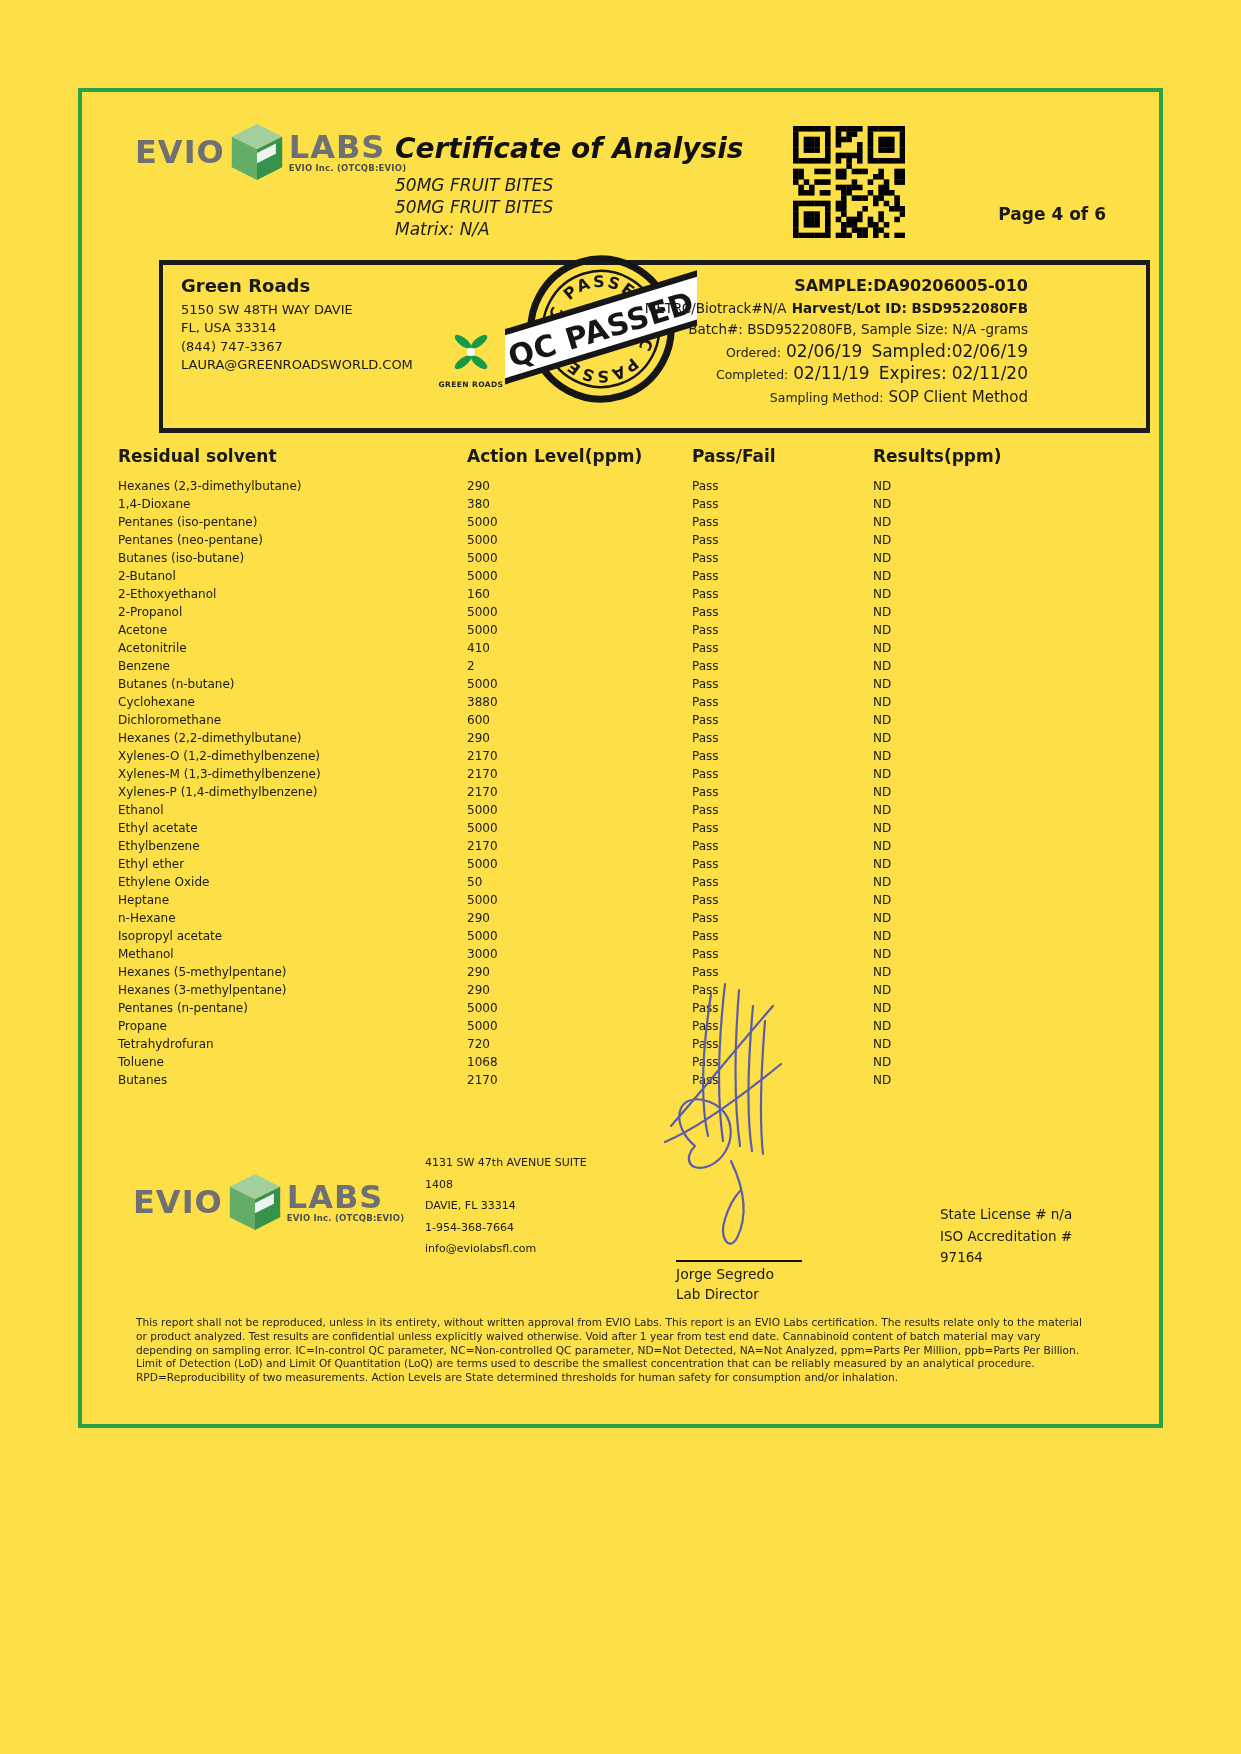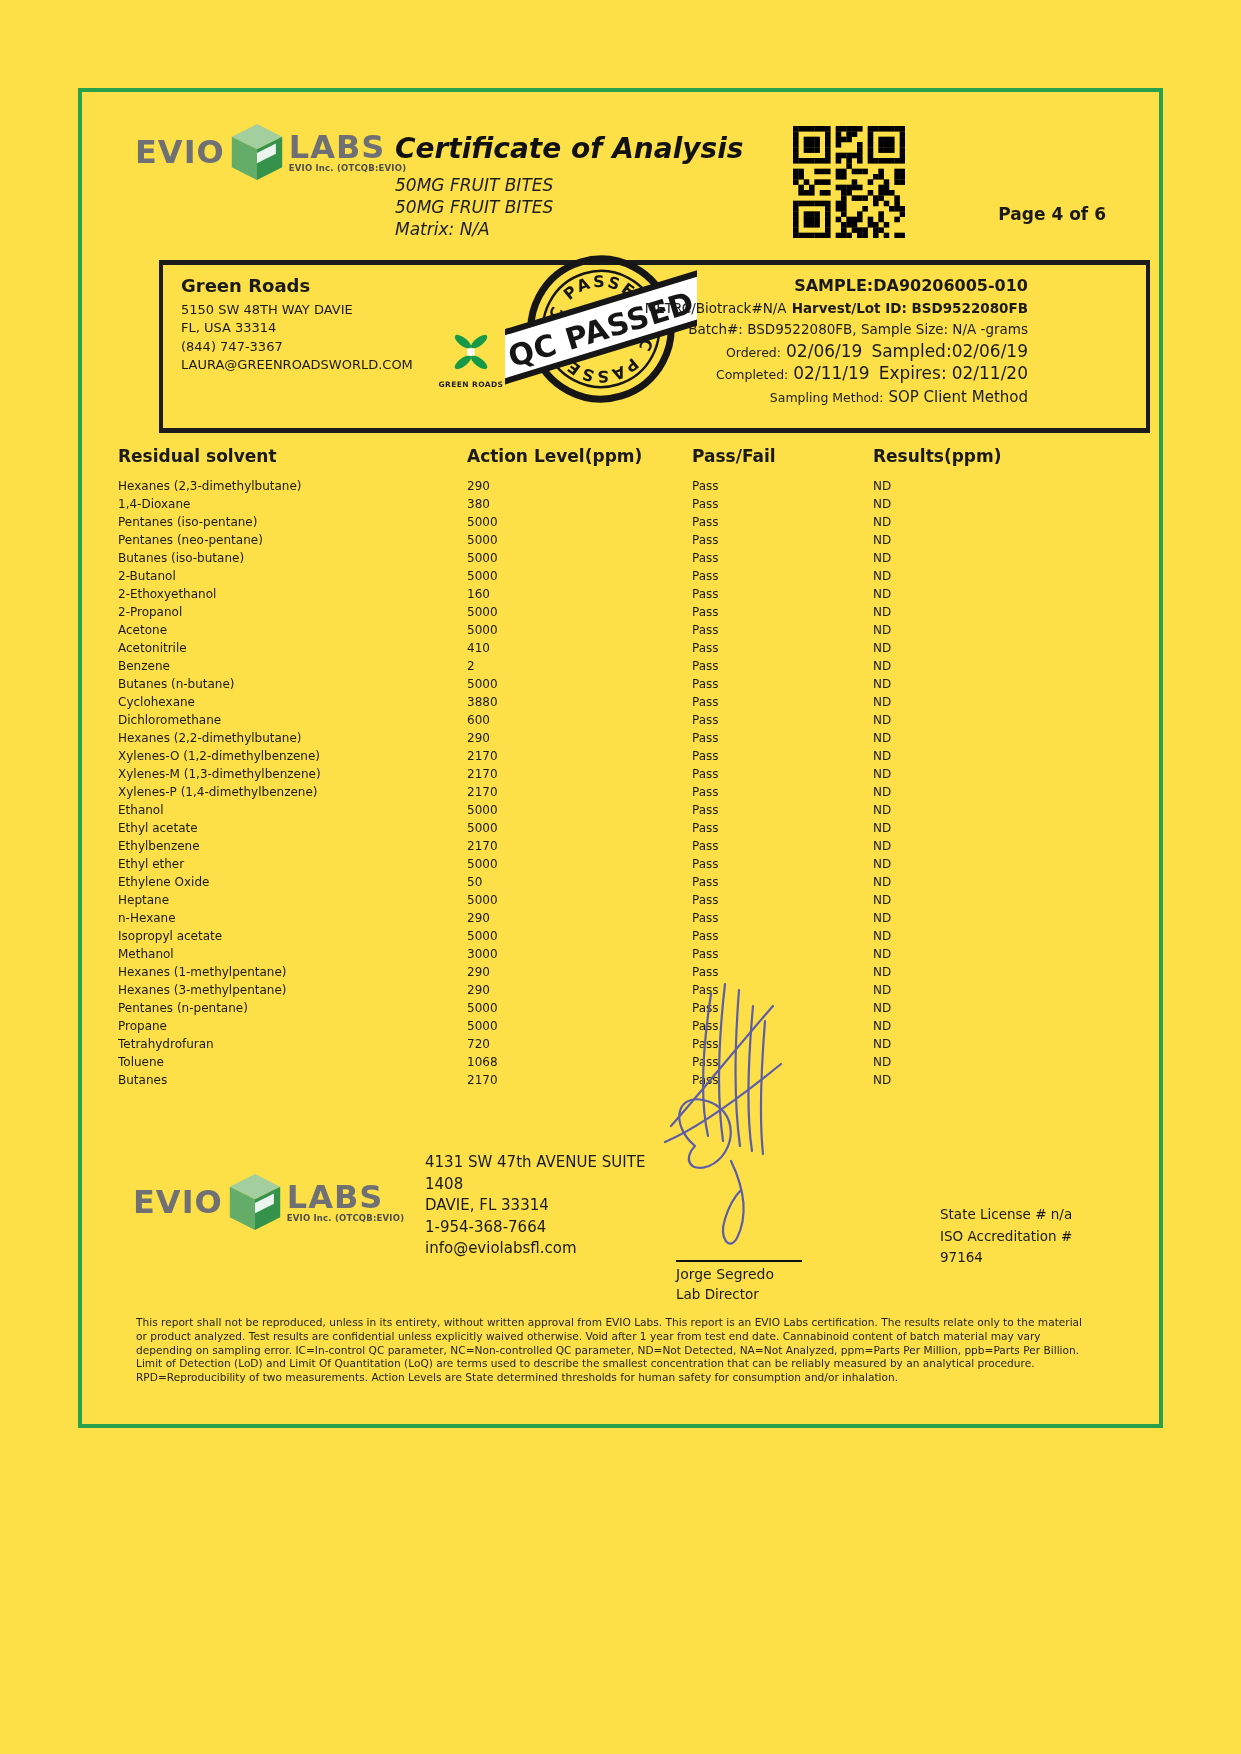--- a/index.html
+++ b/index.html
@@ -44,21 +44,21 @@
   .s-med { font-size:15px; }
 
   
   .solvent-table { left:118px; top:446px; width:992px; }
   .thead, .trow { display:grid; grid-template-columns:349px 225px 181px 237px; }
   .thead { font-size:17px; font-weight:bold; height:31px; }
   .trow { font-size:12px; height:18px; align-items:center; }
 
   
   .ftr-brand { left:133px; top:1172px; }
-  .f-address { left:425px; top:1152px; font-size:15px; line-height:21.5px; }
+  .f-address { left:425px; top:1152px; font-size:11px; line-height:21.5px; }
   .f-sig { left:653px; top:976px; width:152px; height:290px; }
   .f-sigline { left:676px; top:1260px; width:126px; border-top:2px solid #111; }
   .f-name { left:676px; top:1266px; font-size:14px; }
   .f-title { left:676px; top:1286px; font-size:13.5px; }
   .f-license { left:940px; top:1204px; width:170px; font-size:13.5px; line-height:21.5px; }
   .disclaimer { left:136px; top:1316px; width:954px; font-size:10.6px; line-height:13.8px; color:#242424; text-align:left; }
 </style>
 </head>
 <body>
 
@@ -573,21 +573,21 @@
     </div>
 
     <div class="trow">
       <div>Methanol</div>
       <div>3000</div>
       <div>Pass</div>
       <div>ND</div>
     </div>
 
     <div class="trow">
-      <div>Hexanes (1-methylpentane)</div>
+      <div>Hexanes (5-methylpentane)</div>
       <div>290</div>
       <div>Pass</div>
       <div>ND</div>
     </div>
 
     <div class="trow">
       <div>Hexanes (3-methylpentane)</div>
       <div>290</div>
       <div>Pass</div>
       <div>ND</div>

